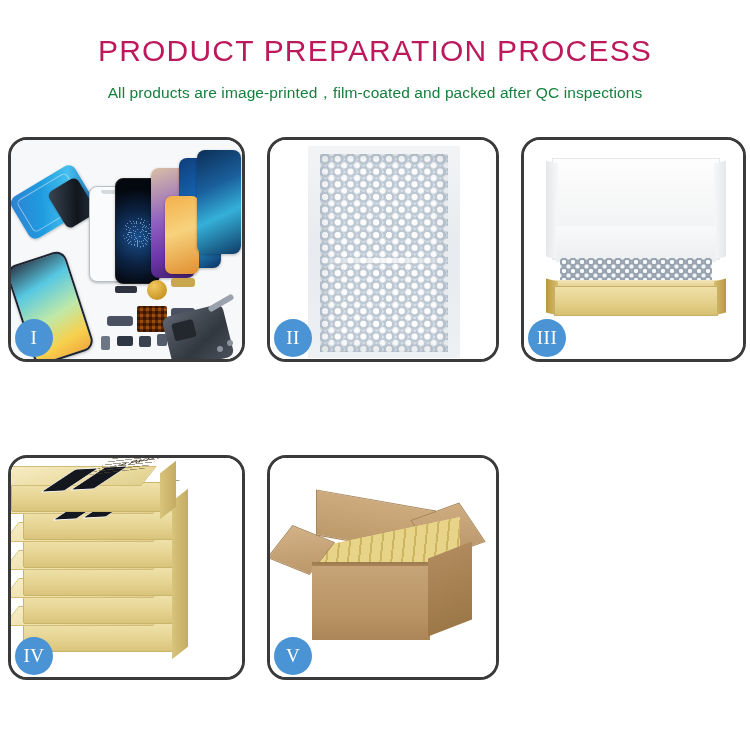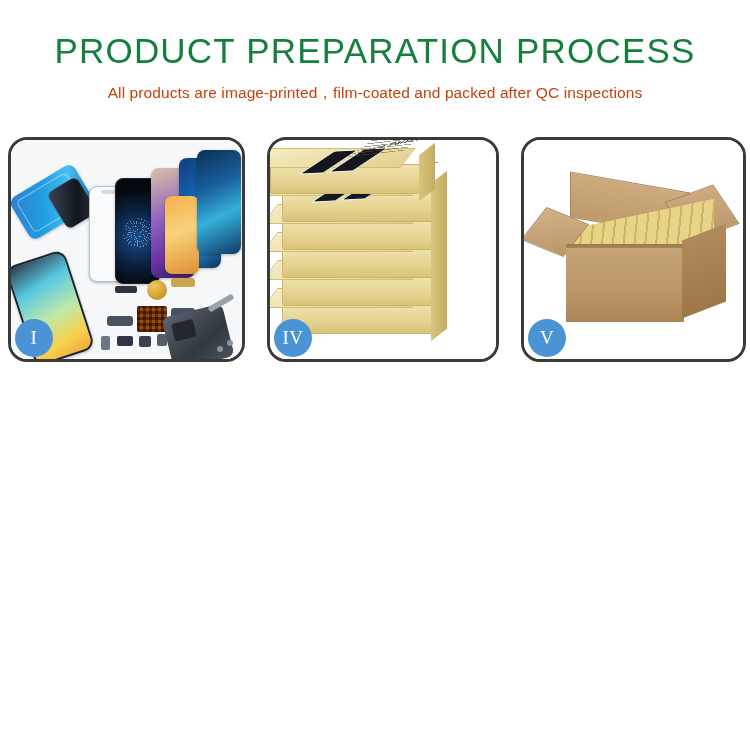--- a/index.html
+++ b/index.html
@@ -23,34 +23,34 @@
   
   .header {
     position: absolute;
     top: 30px;
     left: 0;
     width: 750px;
     text-align: center;
   }
 
   .page-title {
-    font-size: 35px;
+    font-size: 30px;
     font-weight: 400;
     letter-spacing: 1.2px;
-    color: #15803d;
+    color: #be185d;
     line-height: 42px;
     white-space: nowrap;
     font-family: "Liberation Sans", sans-serif;
   }
 
   .page-subtitle {
     margin-top: 11px;
     font-size: 15.5px;
     font-weight: 400;
-    color: #c2410c;
+    color: #15803d;
     letter-spacing: 0.1px;
     white-space: nowrap;
     font-family: "Liberation Sans", sans-serif;
   }
 
   
   .grid {
     position: absolute;
     top: 137px;
     left: 8px;
@@ -427,21 +427,43 @@
         <div class="part pt-sm3"></div>
         <div class="part pt-sm4"></div>
         <div class="part pt-back"></div>
         <div class="part pt-screw1"></div>
         <div class="part pt-screw2"></div>
         <div class="part pt-tool"></div>
       </div>
       <div class="badge">I</div>
     </div>
 
-
+    <div class="panel">
+      <div class="panel-stage p2">
+        <div class="bw-sheet"></div>
+        <div class="bw-bubbles"></div>
+        <div class="bw-seam"></div>
+      </div>
+      <div class="badge">II</div>
+    </div>
+
+    <div class="panel">
+      <div class="panel-stage p3">
+        <div class="b3-lid"></div>
+        <div class="b3-lid-l"></div>
+        <div class="b3-lid-r"></div>
+        <div class="b3-foam"></div>
+        <div class="b3-bubbles"></div>
+        <div class="b3-rim"></div>
+        <div class="b3-side-l"></div>
+        <div class="b3-side-r"></div>
+        <div class="b3-front"></div>
+      </div>
+      <div class="badge">III</div>
+    </div>
 
     <div class="panel">
       <div class="panel-stage p4">
         <div class="stack">
 
           <div class="kbox" style="left:6px; top:154px;">
             <div class="ktop"></div>
             <div class="kside"></div>
           </div>
           <div class="kbox" style="left:6px; top:126px;">

